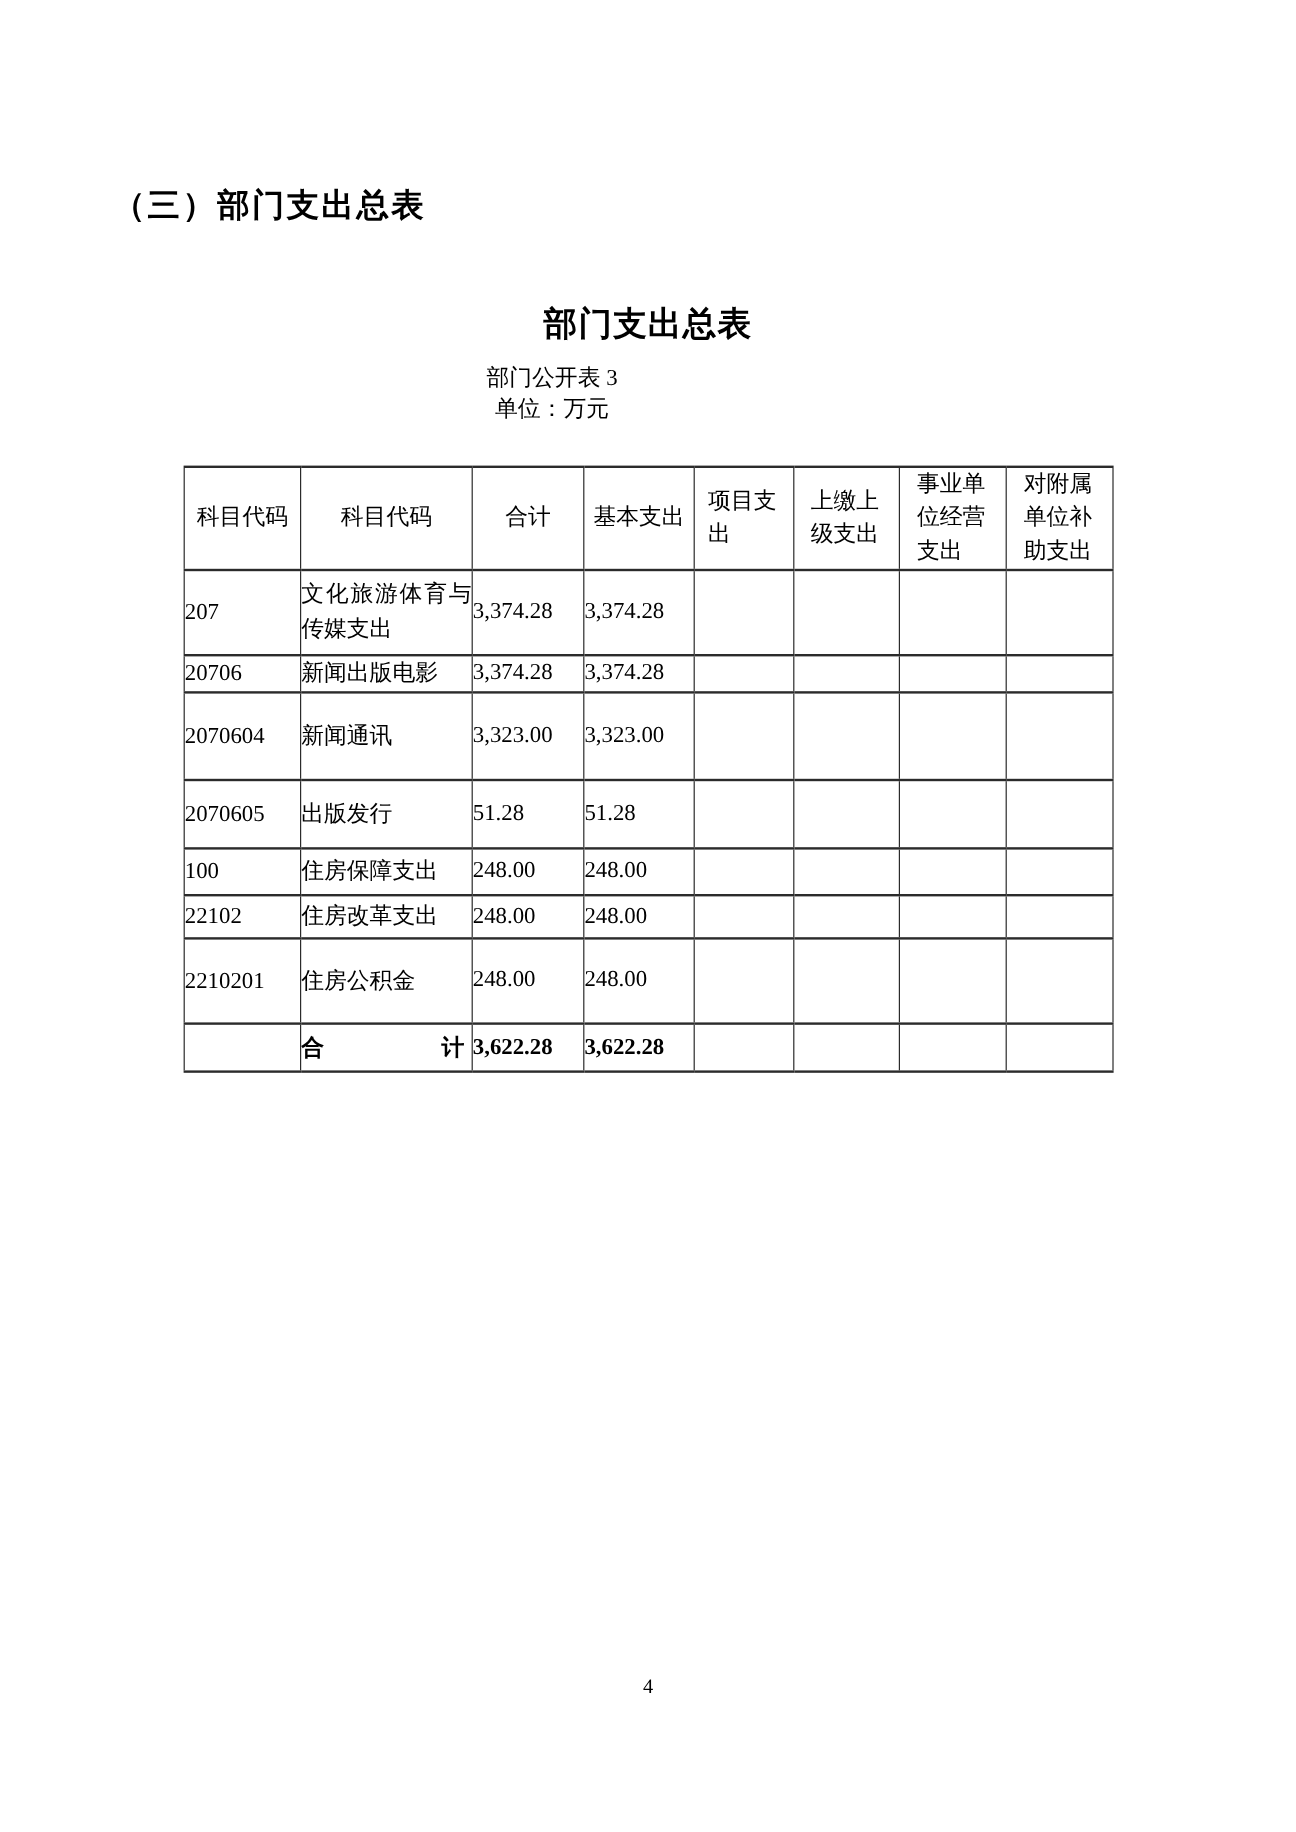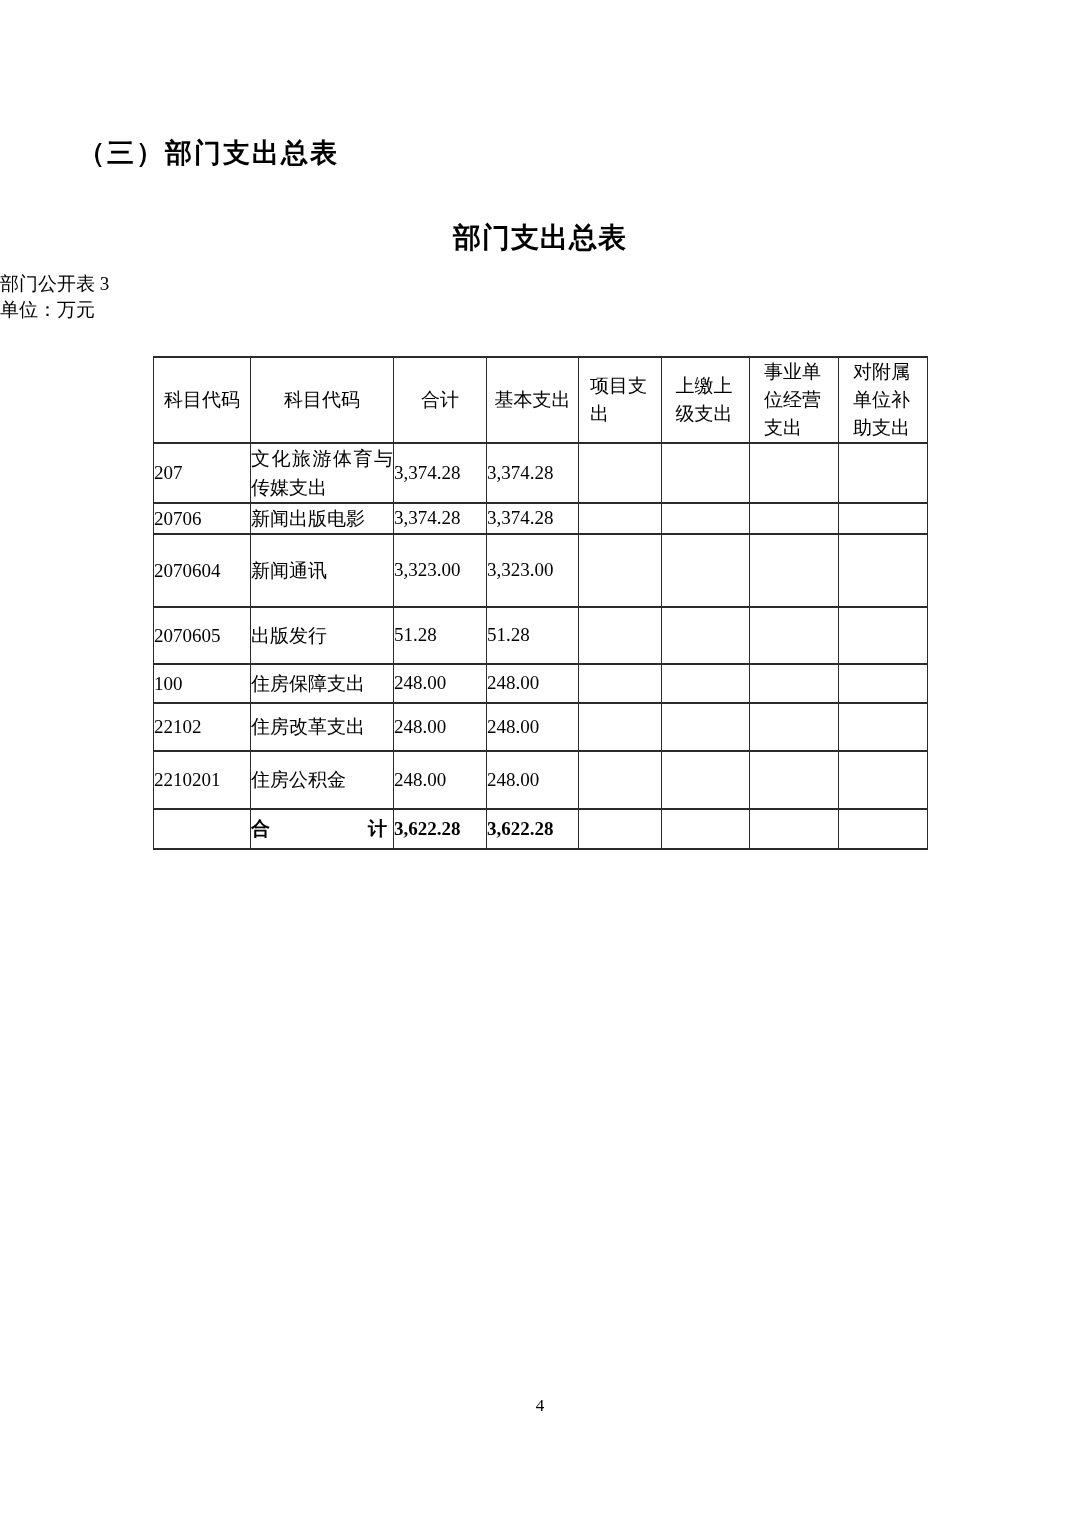--- a/index.html
+++ b/index.html
@@ -5,42 +5,42 @@
   html, body { margin: 0; padding: 0; }
   body {
     width: 1080px;
     min-height: 1527px;
     background: #ffffff;
     color: #000000;
     font-family: "Liberation Serif", "DejaVu Serif", serif;
     position: relative;
   }
   .section-heading {
-    margin: 0;
+    margin: 16px;
     padding: 140px 0 0 78px;
     font-size: 27px;
     font-weight: bold;
     letter-spacing: 2px;
     line-height: 1.15;
-    font-family: Liberation Mono, monospace;
+    font-family: Liberation Serif, serif;
   }
   .table-title {
     margin: 0;
     padding-top: 52px;
     text-align: center;
     font-size: 28px;
     font-weight: bold;
     letter-spacing: 1px;
     line-height: 1.1;
     font-family: "Liberation Sans", "DejaVu Sans", sans-serif;
   }
   .meta {
     margin-top: 17px;
     margin-right: 160px;
-    text-align: left;
+    text-align: center;
     font-size: 19px;
     line-height: 26px;
   }
   table.exp {
     margin: 33px 0 0 153px;
     border-collapse: collapse;
     table-layout: fixed;
     width: 774px;
   }
   table.exp th, table.exp td {
@@ -52,26 +52,26 @@
     vertical-align: middle;
     overflow: hidden;
   }
   table.exp th {
     font-weight: normal;
     text-align: center;
     line-height: 28px;
   }
   .hw { display: inline-block; width: 3.15em; text-align: left; }
   tr.hdr     { height: 84px; }
-  tr.h58     { height: 58px; }
+  tr.h58     { height: 71px; }
   tr.h40     { height: 30px; }
   tr.h59     { height: 73px; }
   tr.h57     { height: 57px; }
   tr.h39     { height: 39px; }
-  tr.h44     { height: 48px; margin-left: 12px; }
+  tr.h44     { height: 36px; margin-left: 12px; }
   tr.h40b    { height: 40px; }
   td.code { text-align: left; line-height: 1.35; }
   td.ind0 { padding-left: 9px; }
   td.ind1 { padding-left: 30px; }
   td.ind2 { padding-left: 25px; }
   td.vbot { vertical-align: bottom; padding-bottom: 6px; }
   td.name {
     text-align: justify;
     text-justify: inter-character;
     padding-left: 8px;

